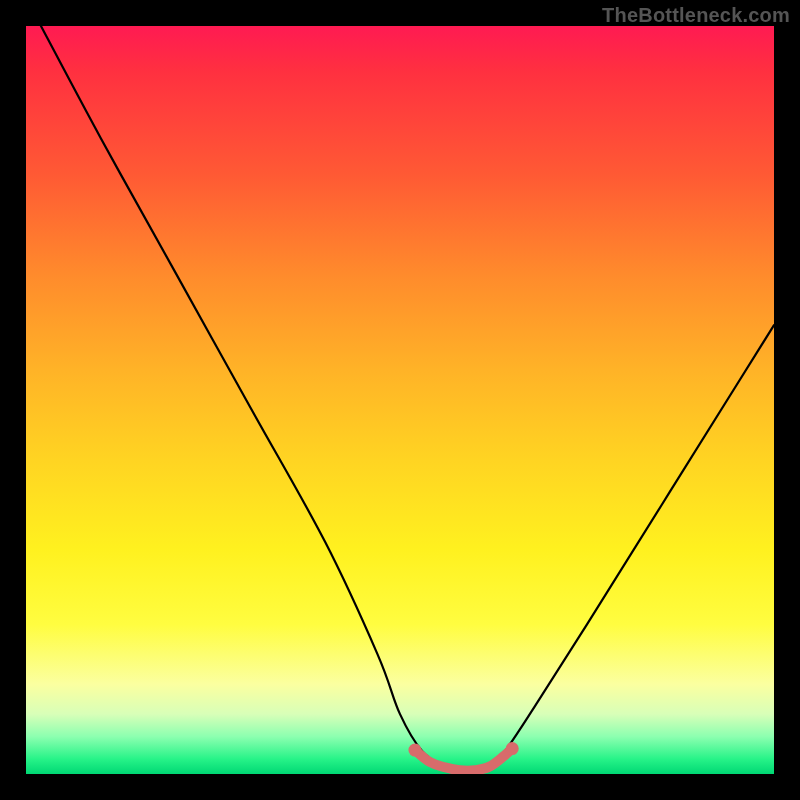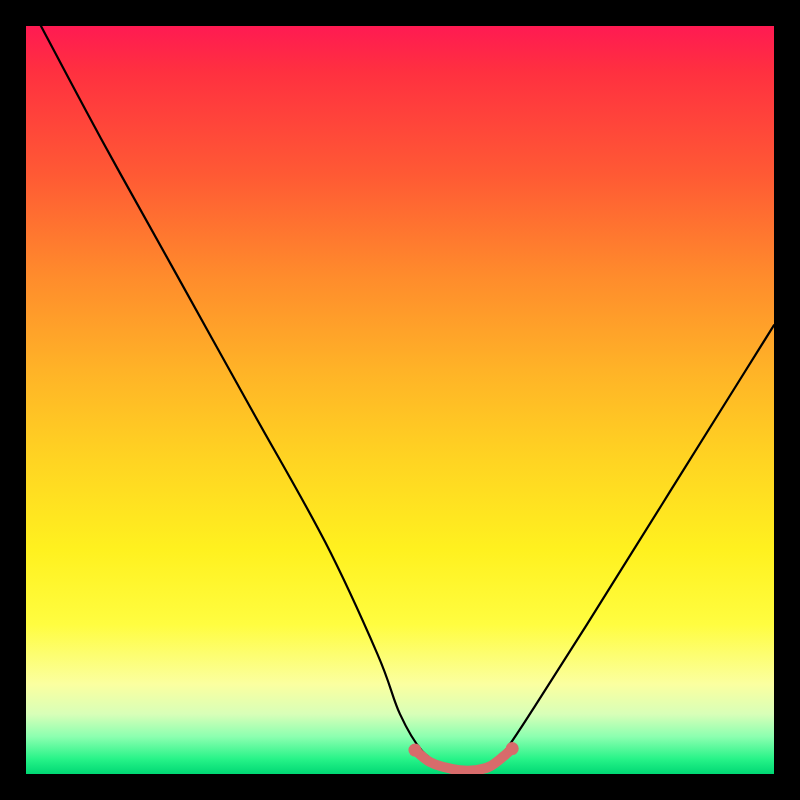--- a/index.html
+++ b/index.html
@@ -55,20 +55,21 @@
     font-weight: 600;
     letter-spacing: 0.2px;
     user-select: none;
   }
 </style>
 </head>
 <body>
 
 <div class="chart-wrap">
 
+  <div class="watermark">TheBottleneck.com</div>
 
   <div class="plot-area">
     <div class="gradient-bg"></div>
 
     <svg class="curve" viewBox="0 0 748 748" preserveAspectRatio="none">
       <path fill="none" stroke="#000" stroke-width="2.2" stroke-linecap="round" d="M 14.96 0 C 25.7312 20.19600000000001, 50.564800000000005 67.76880000000006, 74.8 112.20000000000005 C 99.03519999999999 156.63120000000004, 122.672 198.3696, 149.6 246.83999999999997 C 176.528 295.31039999999996, 197.472 333.00960000000003, 224.4 381.48 C 251.328 429.9504, 276.3112 471.6888, 299.2 516.12 C 322.0888 560.5512, 338.096 597.3527999999999, 351.56 628.3199999999999 C 365.024 659.2872, 365.9216 670.6568, 374 688.16 C 382.0784 705.6632, 388.3616 716.1351999999999, 396.44 725.56 C 404.5184 734.9848, 412.1480000000001 737.154, 418.88000000000005 740.52 C 425.612 743.886, 428.45439999999996 743.5868, 433.84 744.26 C 439.2256 744.9331999999999, 443.4144 744.9331999999999, 448.8 744.26 C 454.1856 743.5868, 458.3744 743.886, 463.76 740.52 C 469.1456 737.154, 470.64160000000004 736.3312, 478.72 725.56 C 486.7984 714.7887999999999, 493.8296 703.5688, 508.64000000000004 680.6800000000001 C 523.4504000000001 657.7912000000001, 538.1112 634.7528, 561 598.4 C 583.8888 562.0472, 608.872 521.8048, 635.8 478.72 C 662.728 435.63520000000005, 690.404 391.3536, 710.6 359.03999999999996 C 730.796 326.72639999999996, 741.268 309.9712, 748 299.2"></path>
       <path fill="none" stroke="#d86b6b" stroke-width="10" stroke-linecap="round" d="M 388.96000000000004 724.064 C 391.6528 726.2182399999999, 398.5344 732.93528, 403.92 736.032 C 409.3056 739.12872, 413.49440000000004 739.78696, 418.88000000000005 741.268 C 424.26560000000006 742.74904, 428.45439999999996 743.72144, 433.84 744.26 C 439.2256 744.79856, 443.4144 744.9331999999999, 448.8 744.26 C 454.1856 743.5868, 458.3744 743.2128, 463.76 740.52 C 469.1456 737.8272, 474.68080000000003 732.53136, 478.72 729.3 C 482.7592 726.06864, 484.8536 723.77976, 486.2 722.568"></path>
       <g fill="#d86b6b">
           <circle cx="388.96000000000004" cy="724.064" r="6.5"></circle>
           <circle cx="486.2" cy="722.568" r="6.5"></circle>

